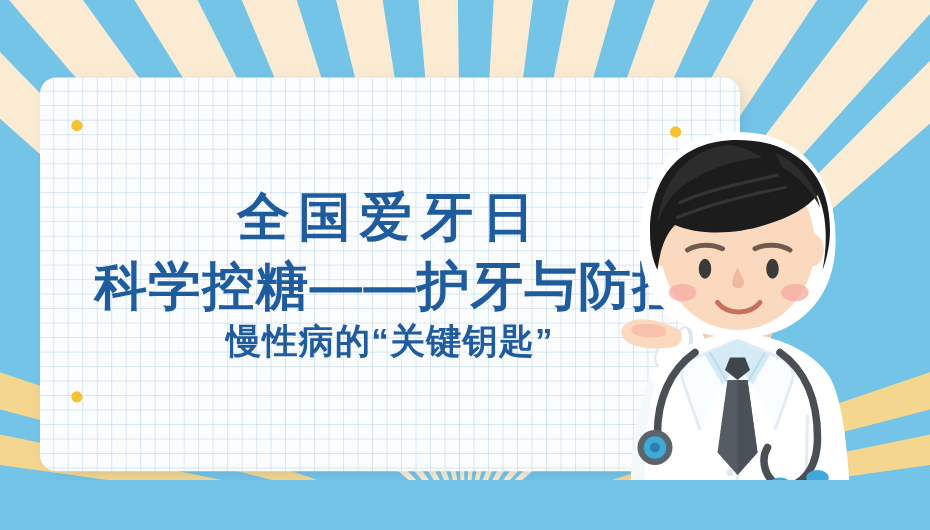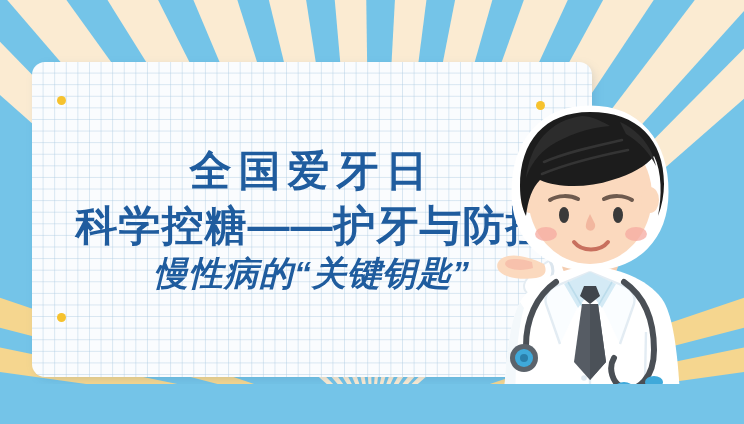--- a/index.html
+++ b/index.html
@@ -73,21 +73,21 @@
   .tline{
     color:#1F5C9E;
     font-weight:bold;
     letter-spacing:2px;
     white-space:nowrap;
     text-align:center;
     line-height:1.08;
   }
   .tline.l1{ font-size:42px; letter-spacing:7px; margin-bottom:4px; }
   .tline.l2{ font-size:42px; letter-spacing:1px; }
-  .tline.l3{ font-size:34px; letter-spacing:1px;font-style:italic; }
+  .tline.l3{ font-size:28px; letter-spacing:1px; }
 
   
   .doctor{
     position:absolute;
     left:432px; top:96px;
     width:312px; height:328px;
   }
   .doctor svg{ display:block; width:312px; height:328px; }
 </style>
 </head>

